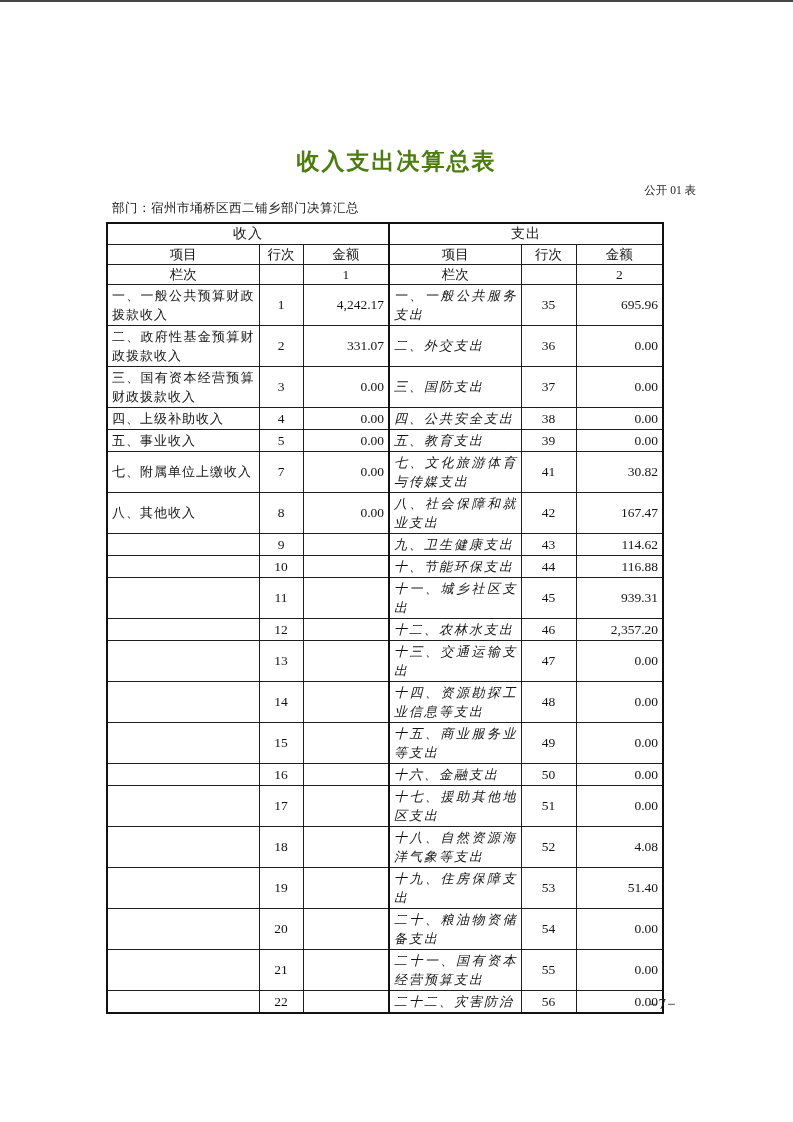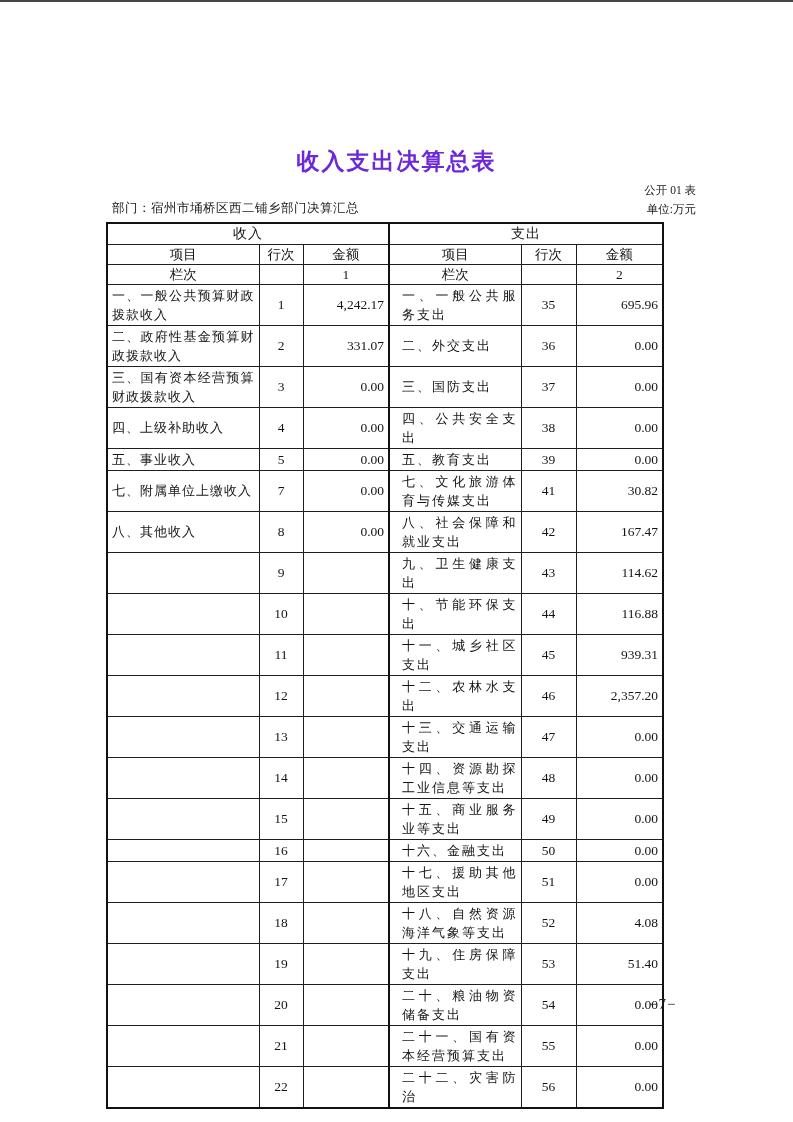--- a/index.html
+++ b/index.html
@@ -16,21 +16,21 @@
     position:absolute; top:0; left:0; width:100%; height:2px;
     background:#454545;
   }
   .doc-title {
     position:absolute; top:146px; left:0; width:100%;
     text-align:center;
     font-family:"Liberation Sans", sans-serif;
     font-weight:bold;
     font-size:23px;
     letter-spacing:2px;
-    color:#6d28d9;
+    color:#4d7c0f;
   }
   .meta-right {
     position:absolute; top:181px; left:0; right:97px;
     text-align:right;
     font-size:11.5px;
     line-height:19px;
     color:#1a1a1a;
   }
   .dept-line {
     position:absolute; top:200px; left:112px;
@@ -56,42 +56,41 @@
   thead tr.sec-row th { height:21px; font-size:14px; text-align:center; letter-spacing:1px;margin-left:29px; }
   thead tr.col-row th { height:20px; font-size:13.5px; }
   thead tr.idx-row td { height:19px; font-size:13.5px; text-align:center; }
   tbody td { height:19px; padding:0; }
   td.item {
     text-align:justify;
     text-justify:inter-character;
     padding:1px 4px;
     letter-spacing:1px;
   }
-  td.item.exp { letter-spacing:2px; padding:1px 3px 1px 12px; }
+  td.item.exp { letter-spacing:2px; padding:1px 3px 1px 4px;font-style:italic; }
   td.line { text-align:center; font-size:13.5px; letter-spacing:normal; }
   td.amount { text-align:right; padding:0 4px 0 2px; font-size:13.5px; letter-spacing:normal;margin-left:12px; }
   .div-l { border-left:2px solid #111 !important; }
   .page-number {
     position:absolute; left:649px; top:996px;
     font-size:15px;
     letter-spacing:1px;
     color:#222;
   }
 </style>
 </head>
 <body>
 
 <div class="page">
   <div class="top-line"></div>
 
   <h1 class="doc-title">收入支出决算总表</h1>
 
   <div class="meta-right">
     <div>公开 01 表</div>
-    <div>单位:万元</div>
   </div>
 
   <div class="dept-line">部门：宿州市埇桥区西二铺乡部门决算汇总</div>
 
   <table class="budget">
     <colgroup>
       <col style="width:152px">
         <col style="width:44px">
         <col style="width:86px">
       <col style="width:132px">

